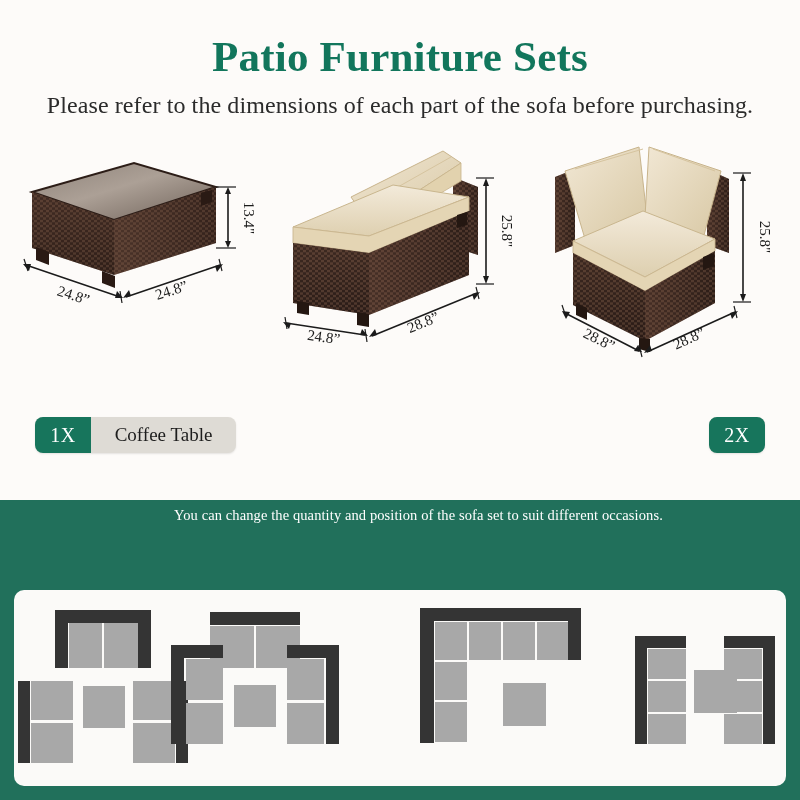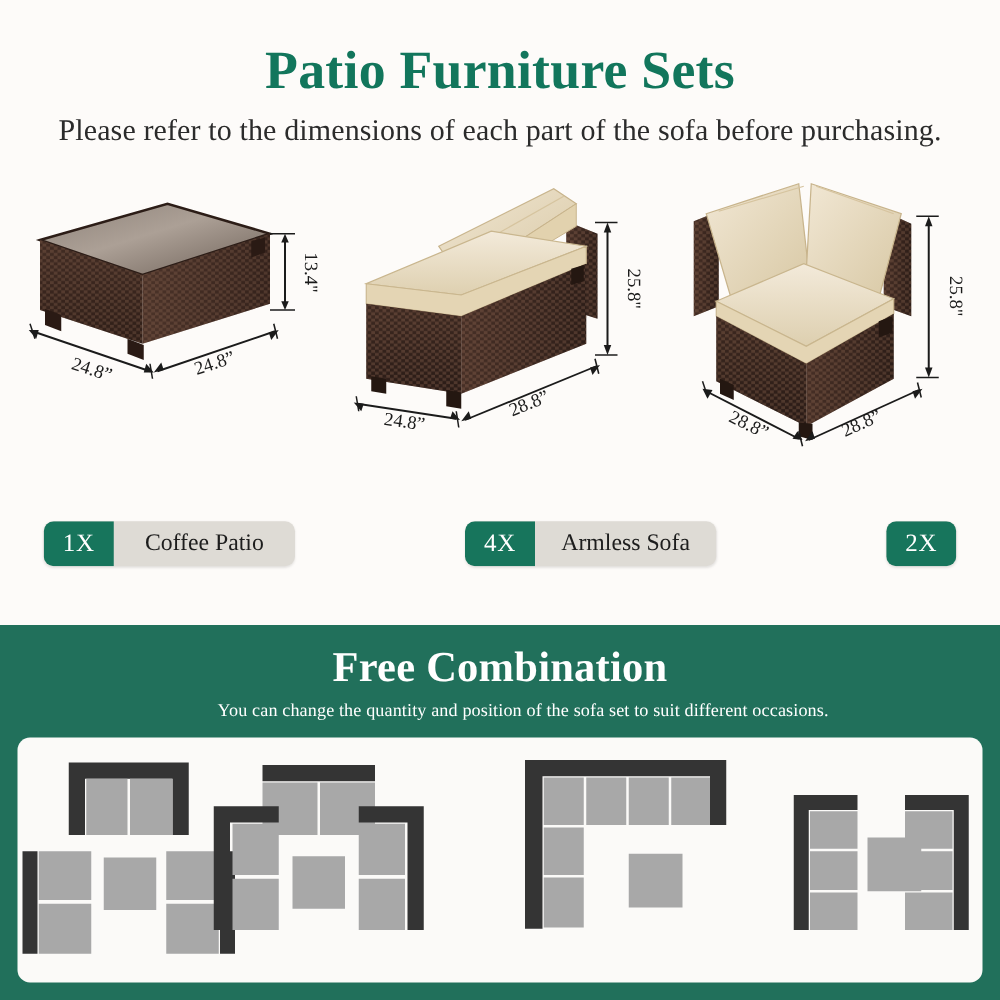--- a/index.html
+++ b/index.html
@@ -362,33 +362,28 @@
         <line x1="205" y1="171" x2="208" y2="183" stroke="#1b1b1b" stroke-width="1.2"></line>
         <text class="dim-text" x="162" y="208" text-anchor="middle" transform="rotate(-24 162 208)">28.8”</text>
       </g>
     </svg>
   </div>
 </div>
 
 <div id="pill-row">
   <div class="pill p0">
     <div class="pill-qty">1X</div>
-    <div class="pill-name">Coffee Patio</div>
-  </div>
-  <div class="pill p1">
-    <div class="pill-qty">4X</div>
-    <div class="pill-name">Armless Sofa</div>
+    <div class="pill-name">Coffee Table</div>
   </div>
   <div class="pill p2">
     <div class="pill-qty">2X</div>
   </div>
 </div>
 
 <div id="combination">
-  <div id="combo-title">Free Combination</div>
   <div id="combo-subtitle">You can change the quantity and position of the sofa set to suit different occasions.</div>
 
   <div id="combo-panel">
     <svg width="772" height="196" viewBox="0 0 772 196">
 
       <g>
 
         <path d="M41,20 h96 v58 h-13 v-45 h-70 v45 h-13 z" fill="#343434"></path>
 
         <rect x="55" y="33" width="33" height="45" fill="#a8a8a8"></rect>

